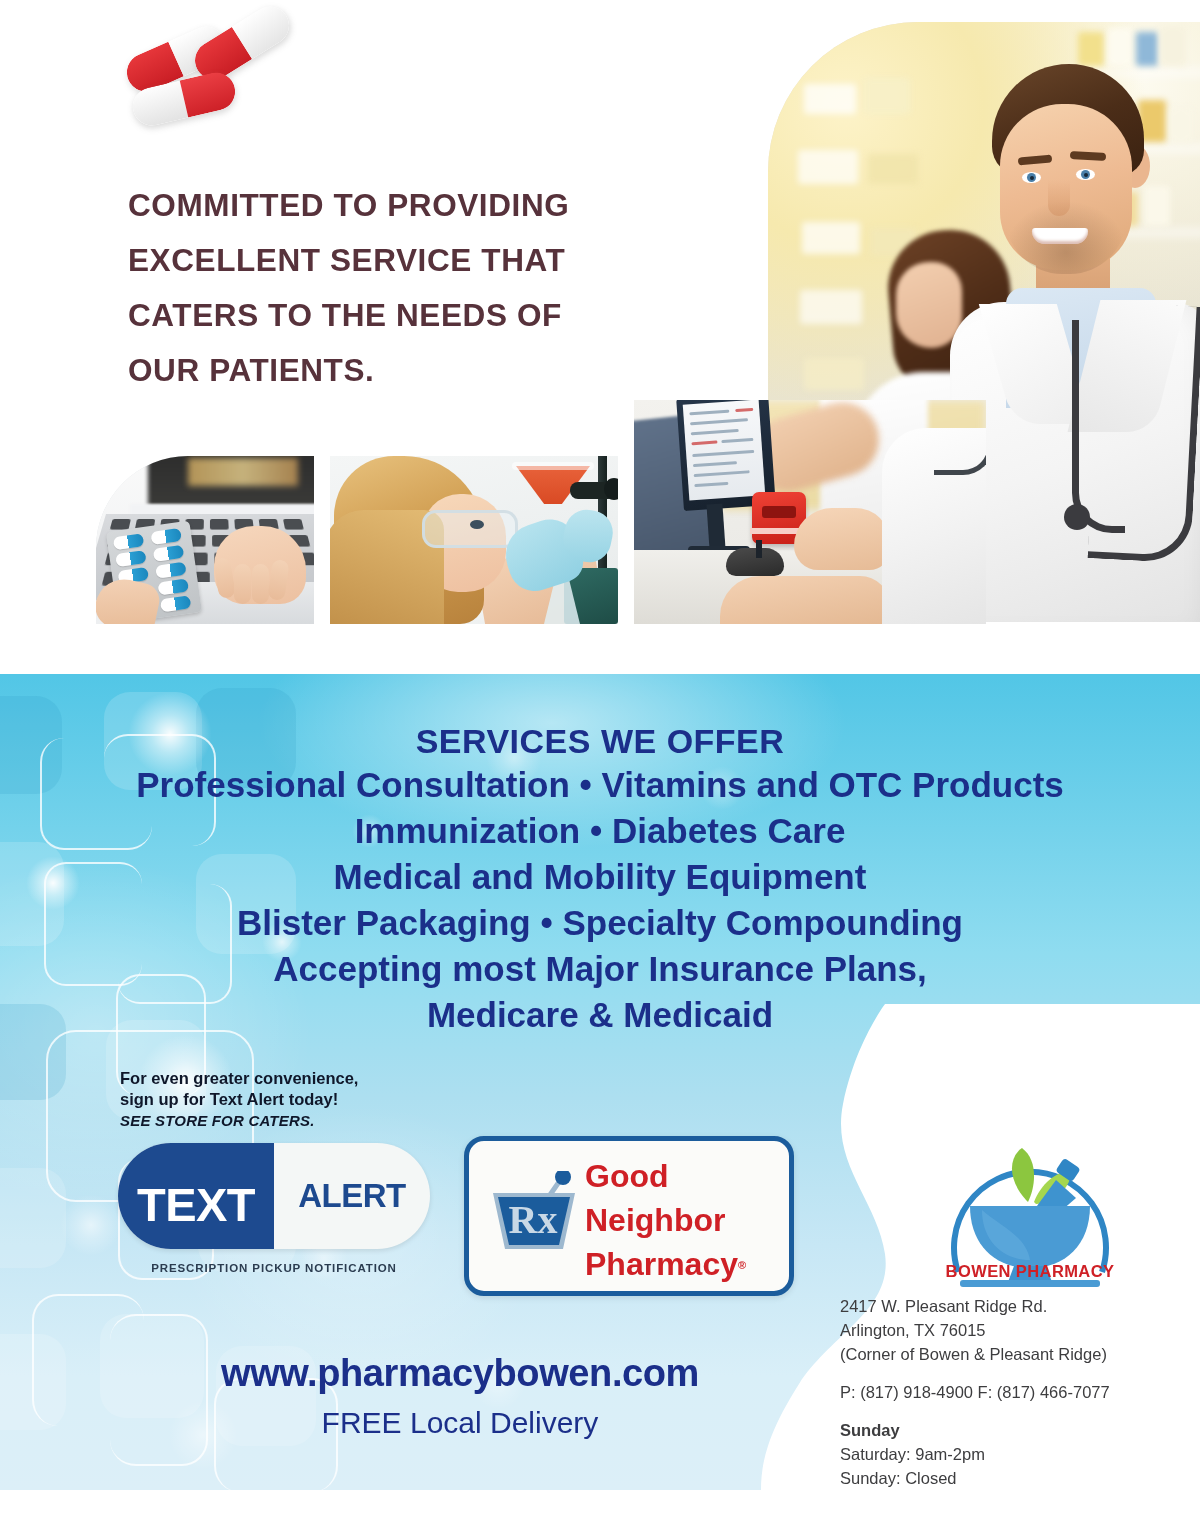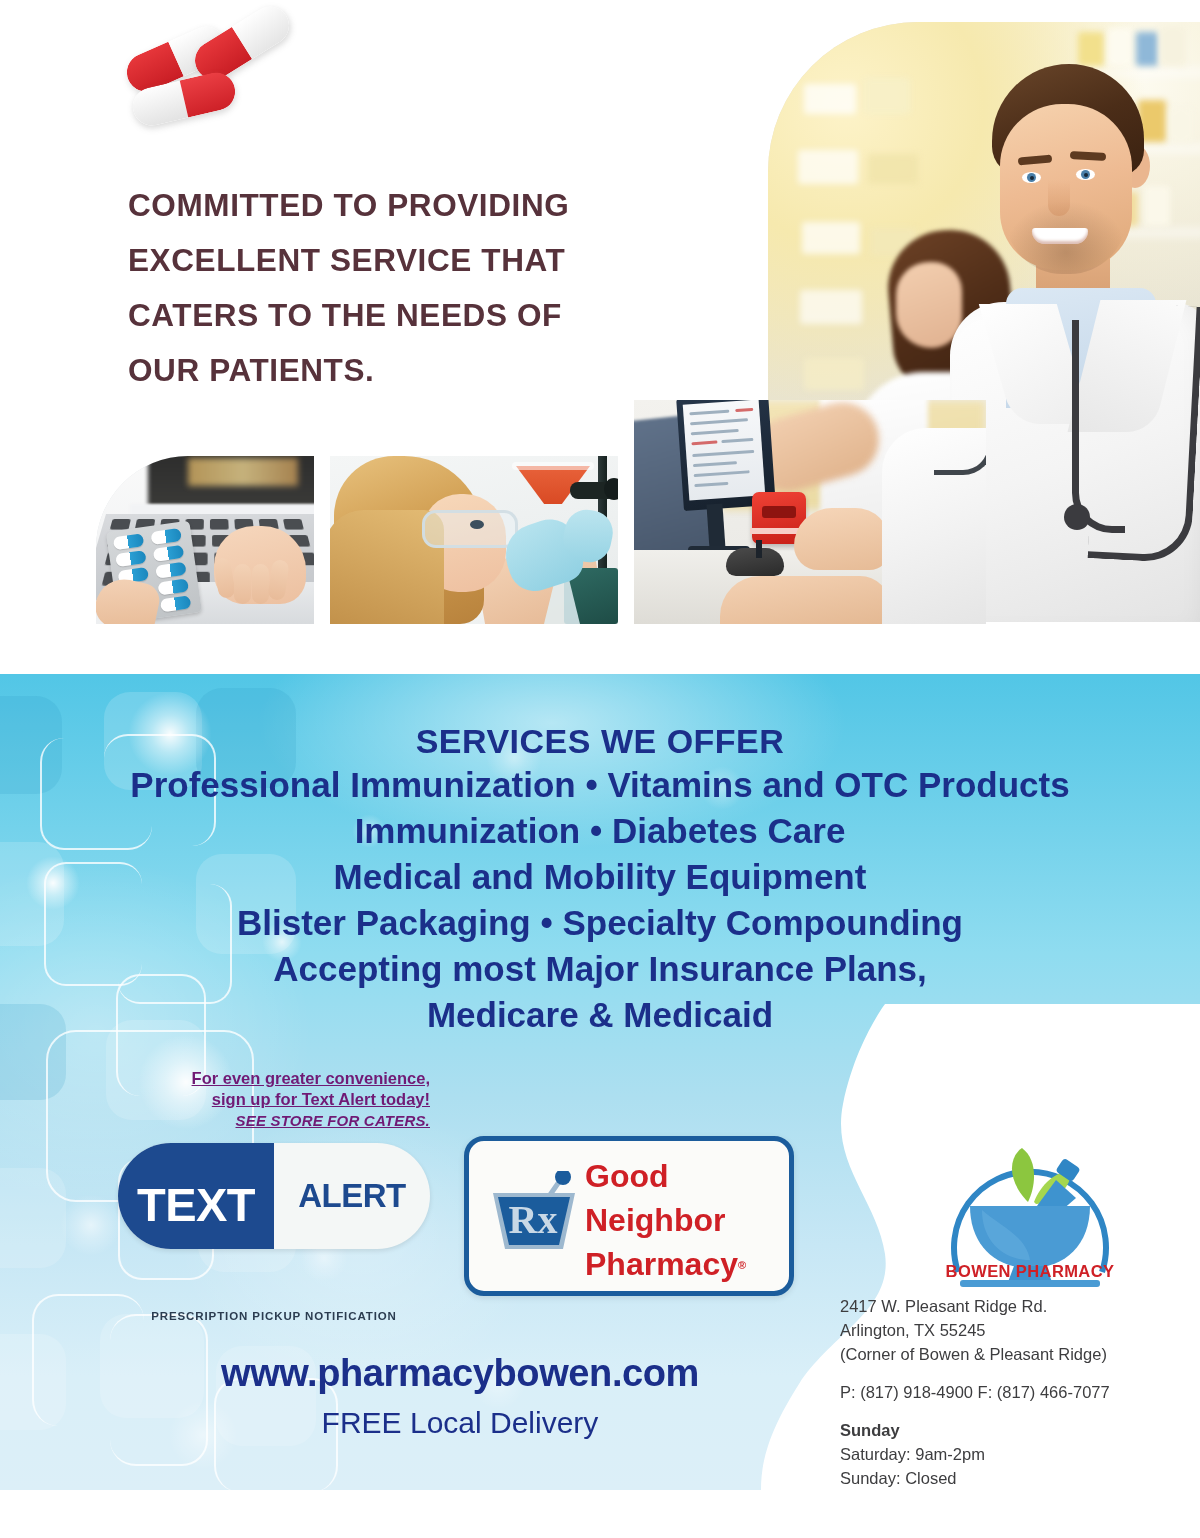--- a/index.html
+++ b/index.html
@@ -529,26 +529,25 @@
     font-weight:bold;
     font-size: 35px;
     line-height: 46px;
   }
 
   
   .ta-caption {
     position:absolute;
     left: 120px; top: 1068px;
     width: 310px;
-    text-align:right;
-    color:#701a75;
+    text-align:left;
+    color:#0f172a;
     font-weight:bold;
     font-size:16.5px;
     line-height: 21px;
-    text-decoration: underline;
   }
   .ta-caption .italic {
     font-style: italic;
     font-size: 15px;
     letter-spacing: .2px;
   }
   .ta-pill {
     position:absolute;
     left: 118px; top: 1143px;
     width: 312px; height: 106px;
@@ -572,21 +571,20 @@
     color:#1d4a8f; font-weight:bold; font-size:33px; letter-spacing:-0.5px;
   }
   .ta-sub {
     position:absolute;
     left: 118px; top: 1262px;
     width: 312px; text-align:center;
     color:#2b3c50;
     font-size: 11.5px;
     font-weight: bold;
     letter-spacing: 0.9px;
-    margin-top: 48px;
   }
 
   
   .gn-box {
     position:absolute;
     left: 464px; top: 1136px;
     width: 320px; height: 150px;
     background:#fbfbf9;
     border: 5px solid #1b5c9c;
     border-radius: 20px;
@@ -899,21 +897,21 @@
     <div class="glow" style="left:470px;top:680px;width:56px;height:56px;opacity:.42;"></div>
     <div class="glow" style="left:168px;top:726px;width:70px;height:70px;opacity:.5;"></div>
 
     <svg class="white-panel" viewBox="0 0 465 486" preserveAspectRatio="none">
       <path d="M465,0 L150,0 C150,0 120,40 108,100 C96,160 142,196 150,250
                C158,306 96,330 64,380 C32,430 26,460 26,486 L465,486 Z" fill="#ffffff"></path>
     </svg>
 
     <div class="services-title">SERVICES WE OFFER</div>
     <div class="services-list">
-      <div>Professional Immunization • Vitamins and OTC Products</div>
+      <div>Professional Consultation • Vitamins and OTC Products</div>
       <div>Immunization • Diabetes Care</div>
       <div>Medical and Mobility Equipment</div>
       <div>Blister Packaging •  Specialty Compounding</div>
       <div>Accepting most Major Insurance Plans,</div>
       <div>Medicare &amp; Medicaid</div>
     </div>
   </div>
 
   <div class="bottom-strip"></div>
 
@@ -959,21 +957,21 @@
     <path d="M126,40 L146,58 L116,84 L104,70 Z" fill="#3e93cf"></path>
     <path d="M40,66 L160,66 C160,104 136,128 100,128 C64,128 40,104 40,66 Z" fill="#4a9bd4"></path>
     <path d="M52,70 C52,100 72,120 100,120 C96,96 70,86 52,70 Z" fill="#5fa9dc" opacity="0.75"></path>
     <path d="M84,126 L116,126 L122,142 L78,142 Z" fill="#3e93cf"></path>
     <rect x="30" y="140" width="140" height="7" rx="3" fill="#4a9bd4"></rect>
   </svg>
   <div class="bowen-name">BOWEN PHARMACY</div>
 
   <div class="contact">
     <div>2417 W. Pleasant Ridge Rd.</div>
-    <div>Arlington, TX 55245</div>
+    <div>Arlington, TX 76015</div>
     <div>(Corner of Bowen &amp; Pleasant Ridge)</div>
     <div class="gap"></div>
     <div>P: (817) 918-4900 F: (817) 466-7077</div>
     <div class="gap"></div>
     <div class="hours-h">Sunday</div>
     <div>Saturday: 9am-2pm</div>
     <div>Sunday: Closed</div>
   </div>
 
   <div class="website">www.pharmacybowen.com</div>

